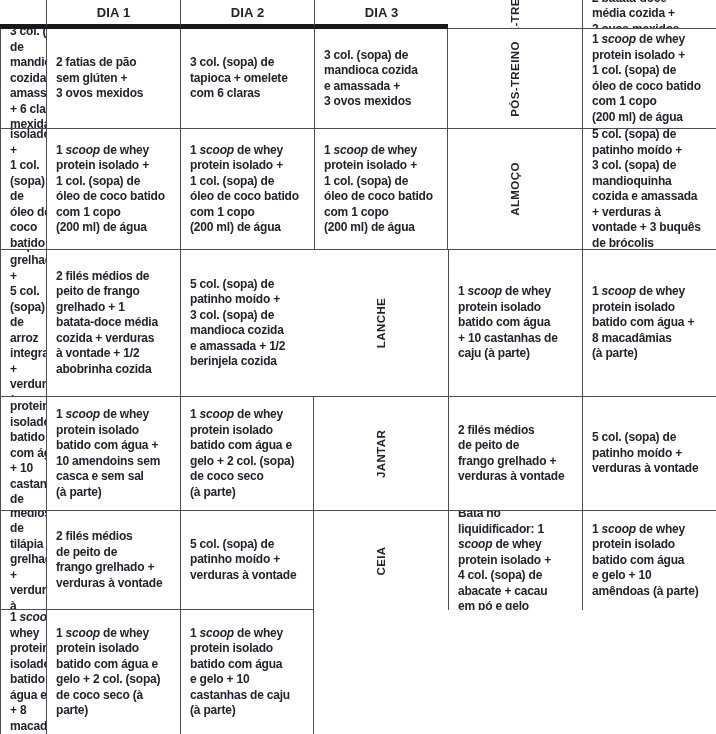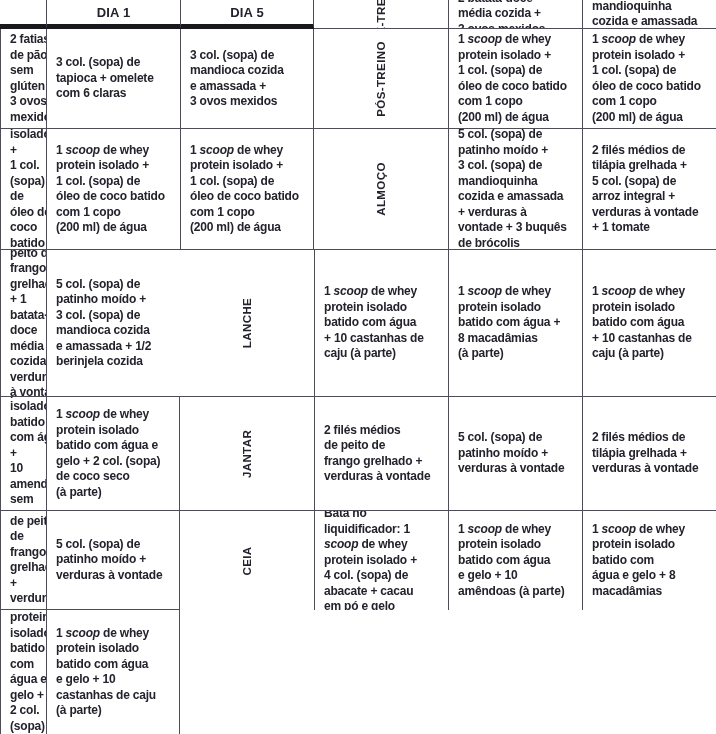--- a/index.html
+++ b/index.html
@@ -58,21 +58,22 @@
   }
   .txt i{}
 </style>
 </head>
 <body>
 
 <div class="table">
 
   <div class="hcell"></div>
   <div class="hcell vl">DIA 1</div>
-  <div class="hcell vl vr">DIA 5</div>
+  <div class="hcell vl">DIA 2</div>
+  <div class="hcell vl">DIA 3</div>
 
   <div class="lcell hb">
       <span class="rot">PRÉ-TREINO</span>
     </div>
   <div class="cell vl hb">
       <div class="txt">2 batata-doce
 média cozida +
 3 ovos mexidos</div>
     </div>
   <div class="cell vl hb">

